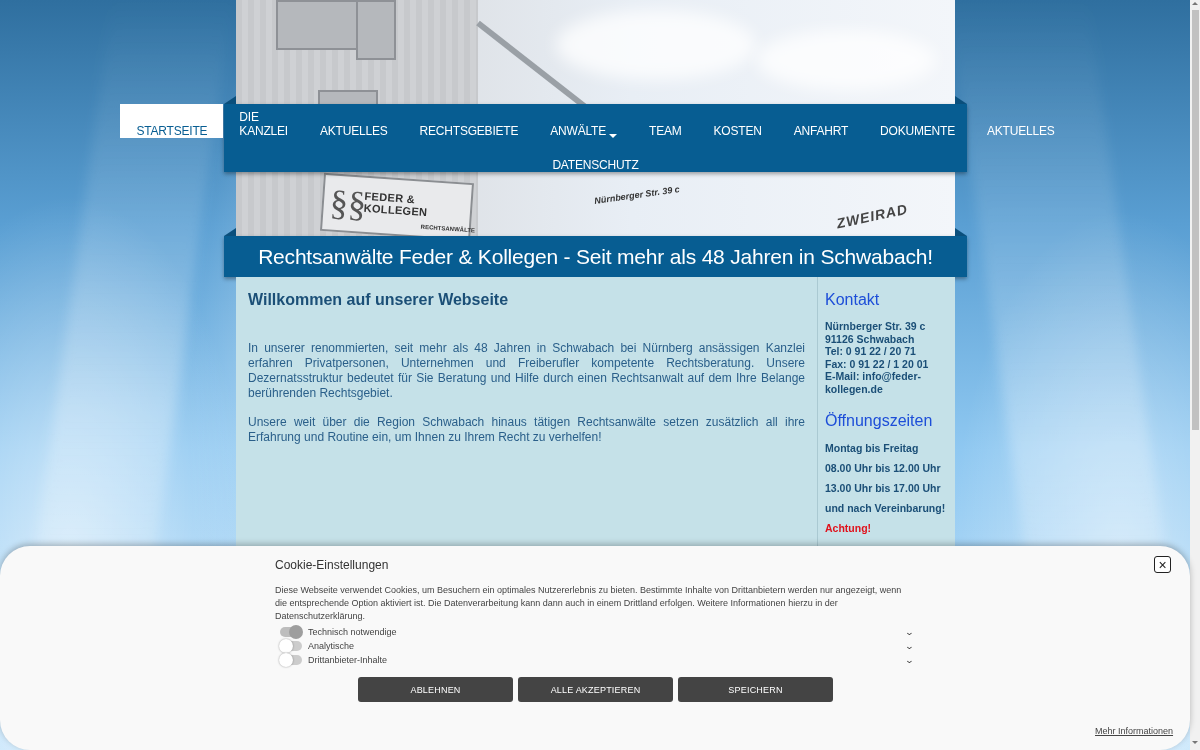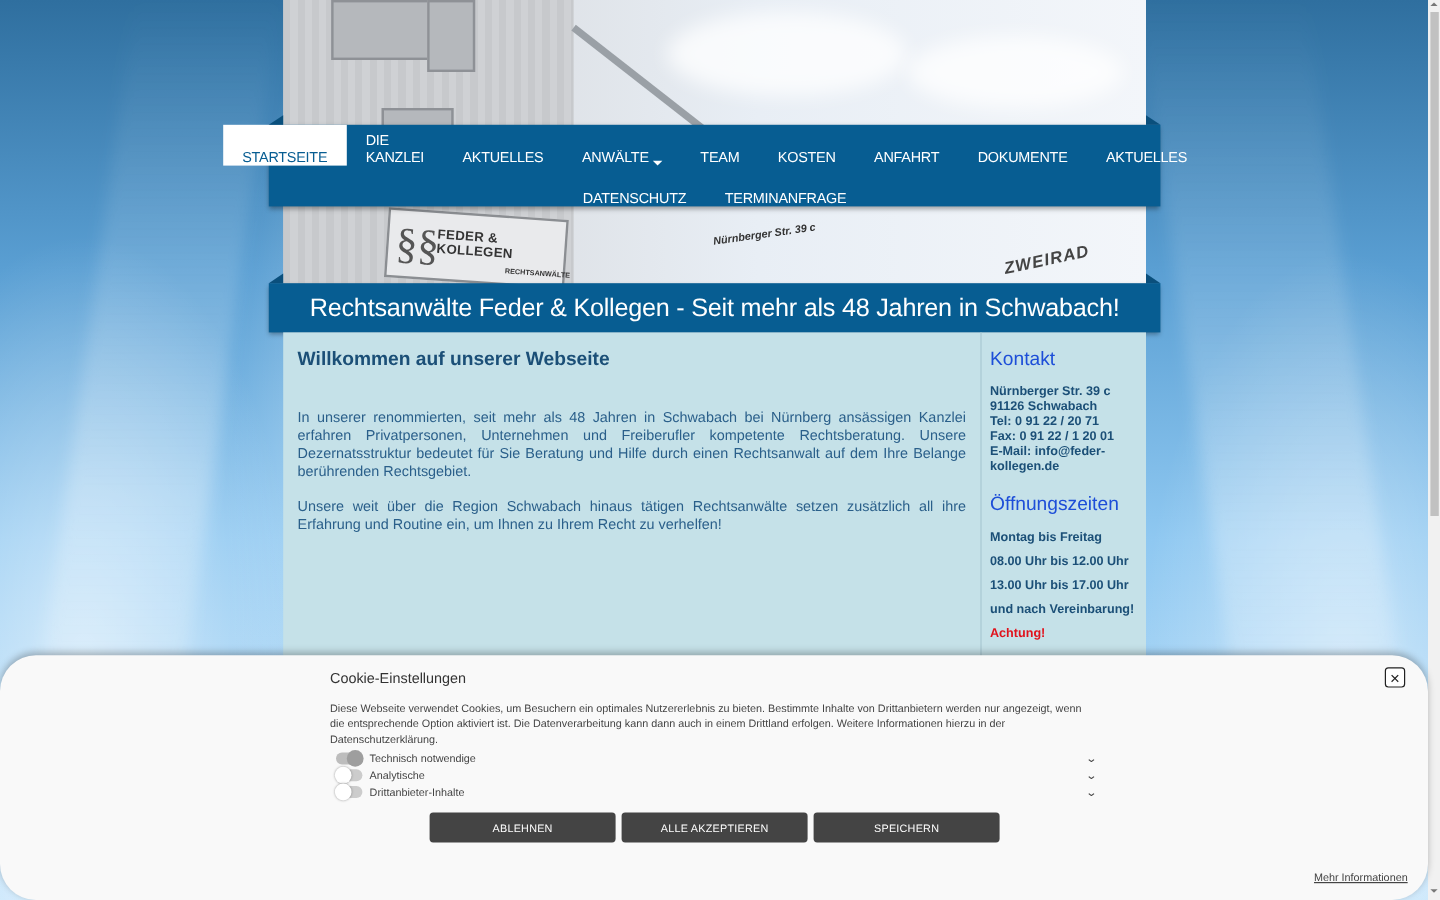--- a/index.html
+++ b/index.html
@@ -165,20 +165,23 @@
     <a class="nav-item active">
         <span>STARTSEITE</span>
       </a>
     <a class="nav-item">
         <span>DIE KANZLEI</span>
       </a>
     <a class="nav-item">
         <span>AKTUELLES</span>
       </a>
     <a class="nav-item">
+        <span>RECHTSGEBIETE</span>
+      </a>
+    <a class="nav-item">
         <span>ANWÄLTE</span>
         <span class="caret"></span>
       </a>
     <a class="nav-item">
         <span>TEAM</span>
       </a>
     <a class="nav-item">
         <span>KOSTEN</span>
       </a>
     <a class="nav-item">
@@ -187,23 +190,20 @@
     <a class="nav-item">
         <span>DOKUMENTE</span>
       </a>
     <a class="nav-item">
         <span>AKTUELLES</span>
       </a>
   </div>
   <div class="nav-row r2">
     <a class="nav-item">
         <span>DATENSCHUTZ</span>
-      </a>
-    <a class="nav-item">
-        <span>TERMINANFRAGE</span>
       </a>
   </div>
 </nav>
 
 <div class="titlebar">
   <h1>Rechtsanwälte Feder &amp; Kollegen - Seit mehr als 48 Jahren in Schwabach!</h1>
 </div>
 
 <section class="content">
   <div class="main-col">

